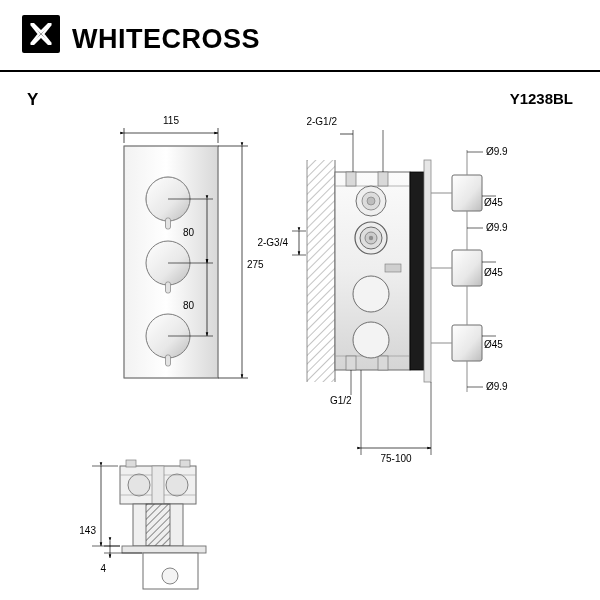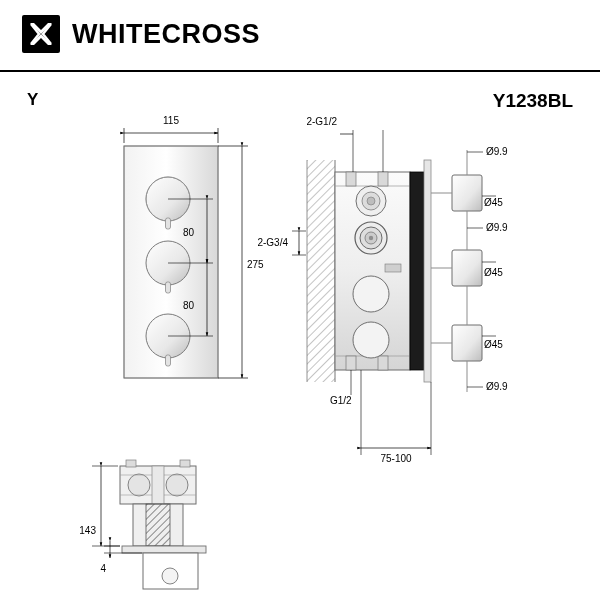--- a/index.html
+++ b/index.html
@@ -17,21 +17,21 @@
     background: #ffffff;
     overflow: hidden;
   }
 
   
   .brand {
     position: absolute;
     left: 22px;
     top: 15px;
     display: flex;
-    align-items: center;
+    align-items: flex-end;
     gap: 12px;
   }
   .brand-logo {
     width: 38px;
     height: 38px;
   }
   .brand-name {
     font-size: 27px;
     font-weight: bold;
     letter-spacing: 0.5px;
@@ -52,21 +52,21 @@
     left: 27px;
     top: 90px;
     font-size: 17px;
     font-weight: bold;
     color: #000000;
   }
   .model-code {
     position: absolute;
     right: 27px;
     top: 90px;
-    font-size: 19px;
+    font-size: 15px;
     font-weight: bold;
     color: #000000;
   }
 
   
   #drawing {
     position: absolute;
     left: 0;
     top: 0;
     width: 600px;

